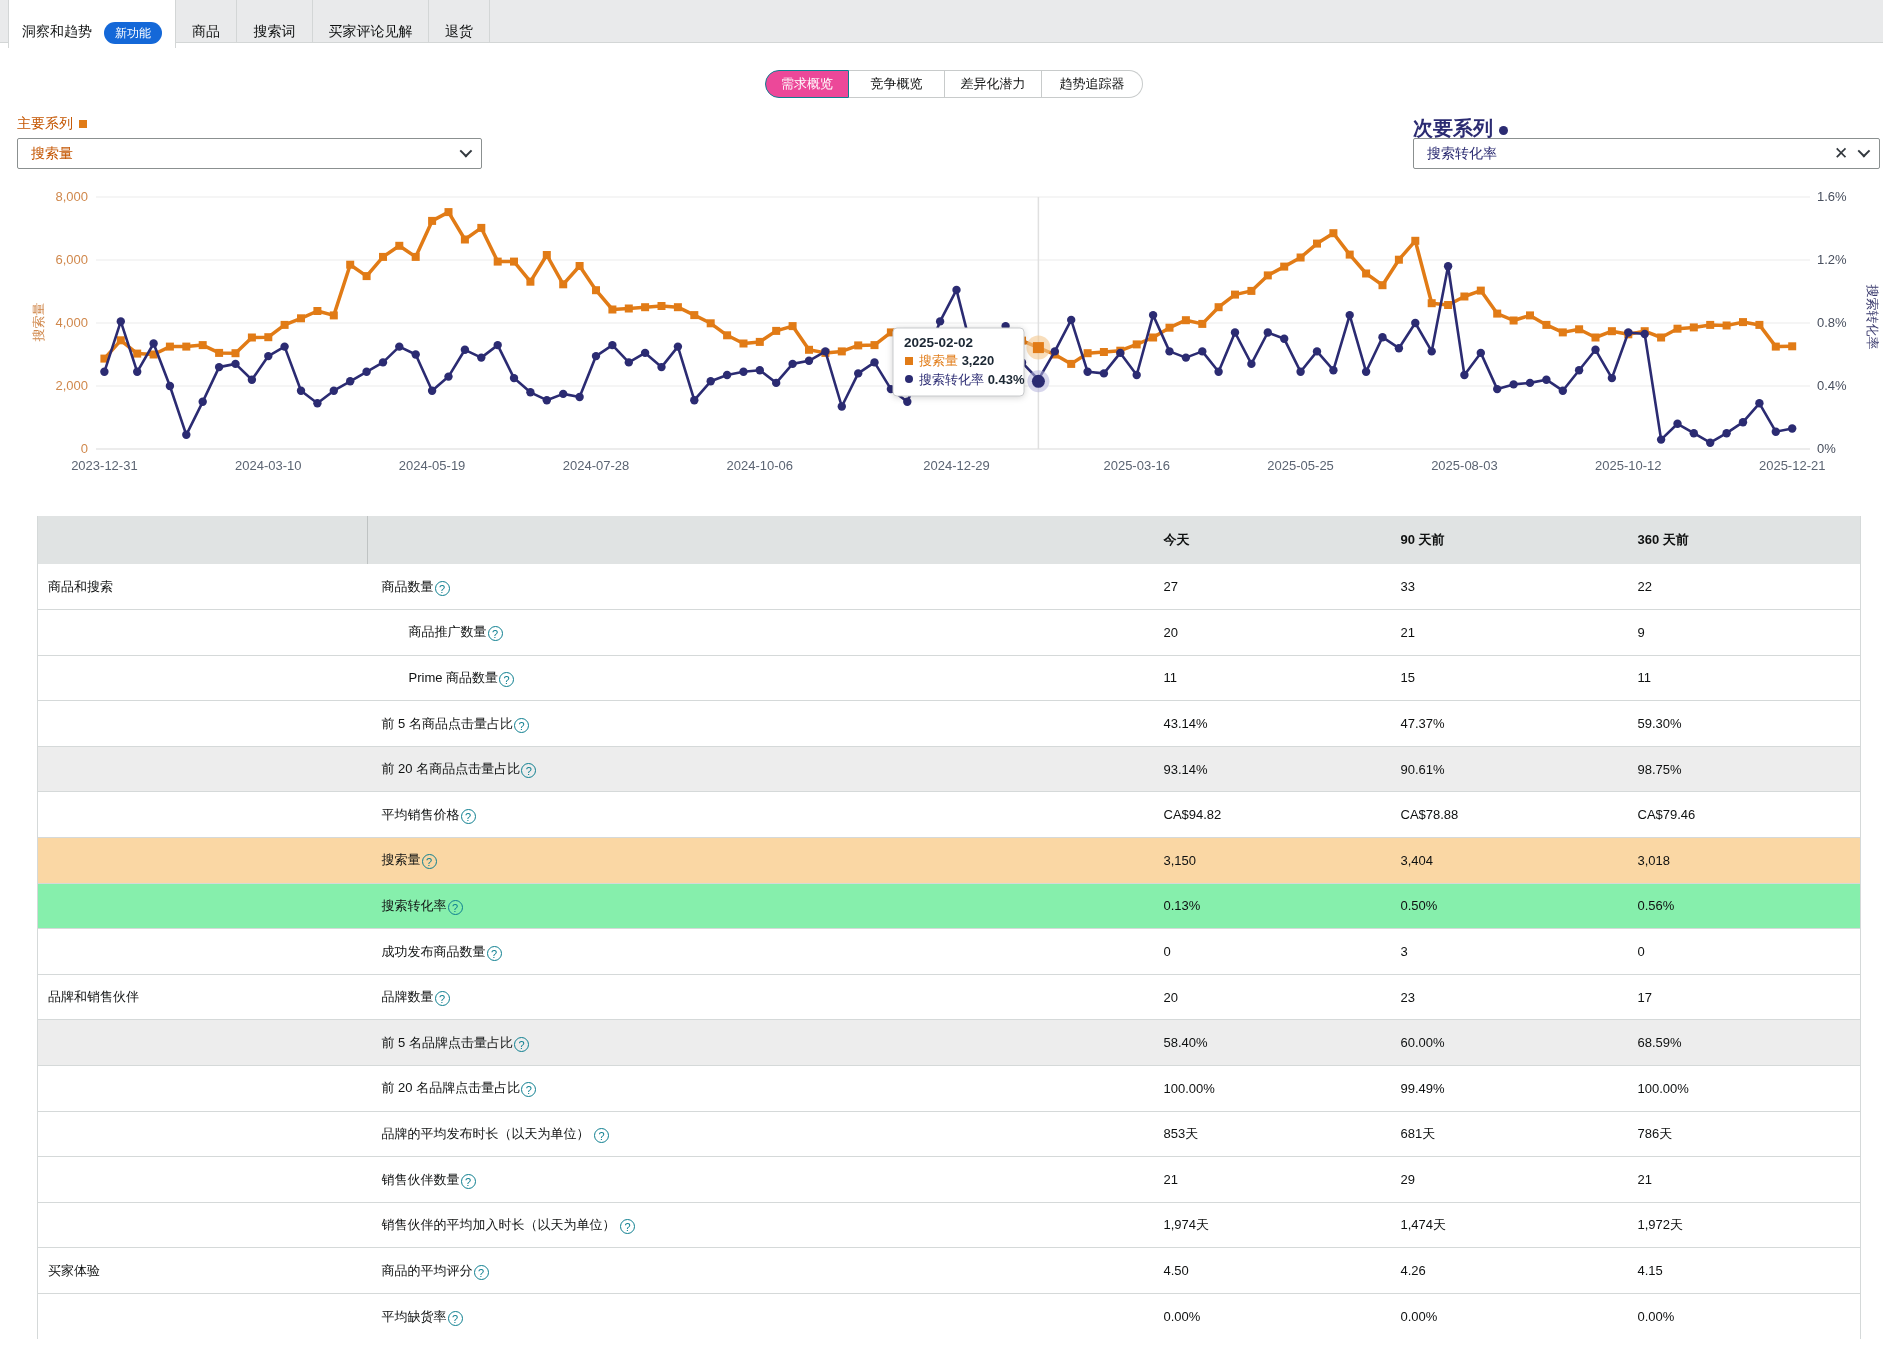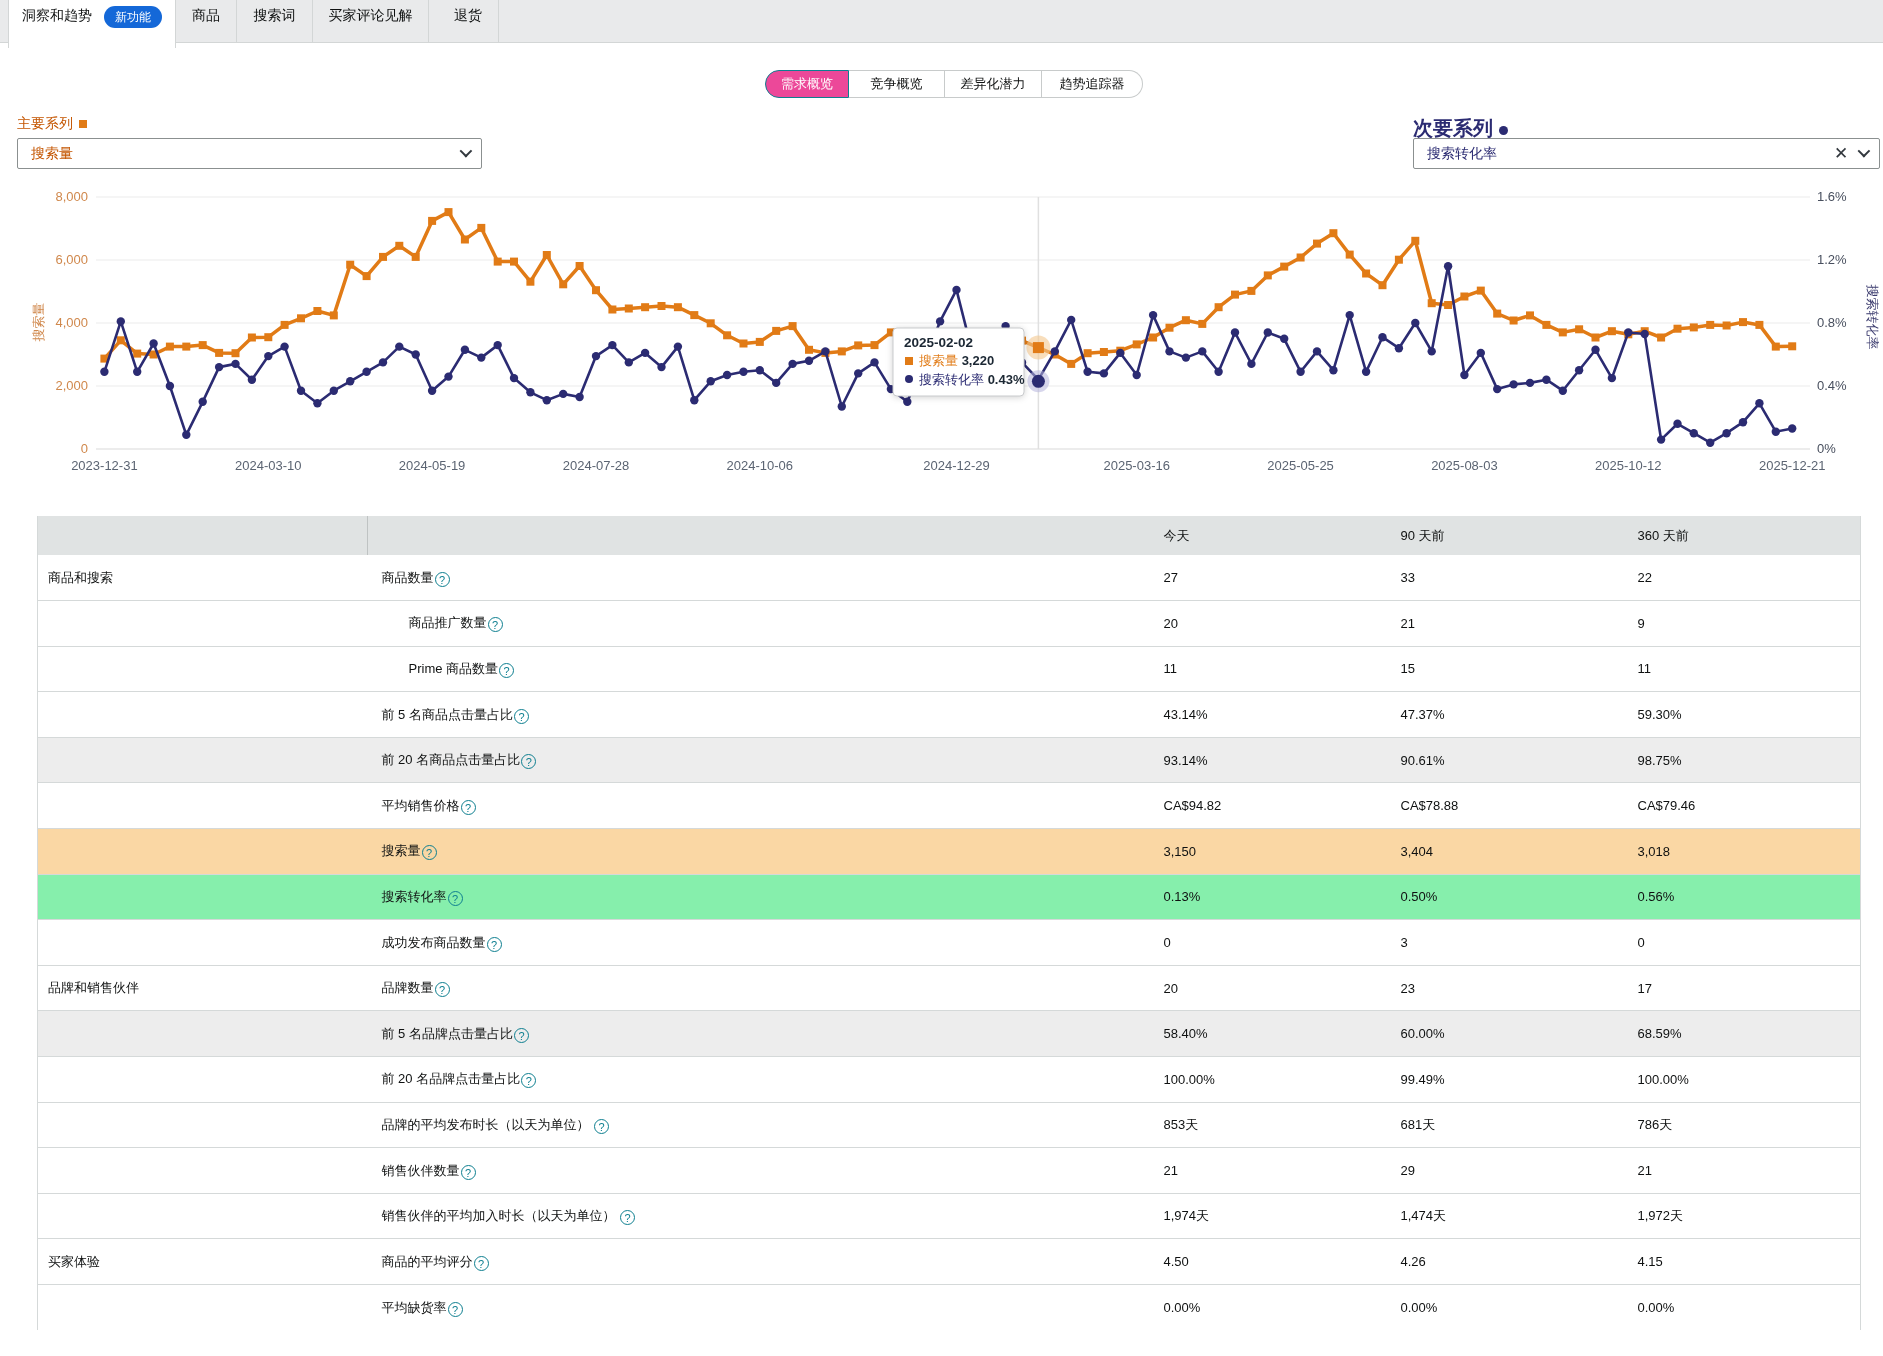--- a/index.html
+++ b/index.html
@@ -1,54 +1,54 @@
 <!DOCTYPE html>
 <html lang="zh"><head><meta charset="utf-8">
 <style>
 *{margin:0;padding:0;box-sizing:border-box}
 html,body{width:1883px;height:1356px;background:#fff;font-family:"Liberation Sans",sans-serif;color:#0f1111;overflow:hidden}
 .tabbar{position:absolute;left:0;top:0;width:1883px;height:43px;background:#e9eaeb;border-bottom:1px solid #d3d6d6}
-.tab{position:absolute;top:0;height:43px;display:flex;align-items:flex-start;justify-content:center;padding-top:7px;font-size:14px;color:#0f1111}
+.tab{position:absolute;top:0;height:43px;display:flex;align-items:flex-start;justify-content:center;padding-top:23px;font-size:14px;color:#0f1111}
 .tab.sep{border-right:1px solid #d3d6d6}
 .tab.active{background:#fff;border-left:1px solid #d3d6d6;border-right:1px solid #d3d6d6;height:48px;z-index:2}
 .newpill{display:inline-block;margin-left:12px;margin-top:-1px;background:#1468d8;color:#fff;font-size:12px;border-radius:11px;padding:3px 11px;line-height:16px}
 .seg{position:absolute;left:765px;top:70px;height:28px;display:flex;z-index:1}
 .seg div{height:28px;display:flex;align-items:center;justify-content:center;font-size:13px;background:#fff;border:1px solid #c8cbcb;border-left:none;color:#0f1111}
 .seg div.on{background:#ec4899;color:#fff;border-color:#0e7f90;border-radius:14px 0 0 14px;border-left:1px solid #0e7f90}
 .seg div:last-child{border-radius:0 14px 14px 0}
 .lblL{position:absolute;left:17px;top:115px;font-size:14px;font-weight:normal;color:#c45500}
 .sqL{display:inline-block;width:8px;height:8px;background:#e17b16;margin-left:6px}
 .lblR{position:absolute;left:1413px;top:115px;font-size:20px;font-weight:bold;color:#2b2b72}
 .dotR{display:inline-block;width:9px;height:9px;border-radius:50%;background:#2b2b72;margin-left:6px}
 .sel{position:absolute;top:138px;height:31px;border:1px solid #8b9090;border-radius:2px;background:#fff;font-size:14px;display:flex;align-items:center}
 .selL{left:17px;width:465px;color:#c45500;padding-left:13px}
 .selR{left:1413px;width:467px;color:#2b2b72;padding-left:13px}
 .chev{position:absolute;right:12px;top:9px;width:9px;height:9px;border-right:2px solid #32383e;border-bottom:2px solid #32383e;transform:rotate(45deg) translateY(-2px)}
 .xic{position:absolute;right:30px;top:7px;width:16px;height:16px;color:#32383e;font-size:17px;line-height:16px;text-align:center}
 .chart{position:absolute;left:0;top:0;width:1883px;height:490px}
 table.t{position:absolute;left:37px;top:516px;width:1809px;border-collapse:collapse;table-layout:fixed;font-size:13px;color:#0f1111;border-left:1px solid #d5d9d9;border-right:1px solid #d5d9d9}
-table.t thead td{background:#e0e3e3;height:39px;font-weight:normal;padding:0 0 0 14px}
+table.t thead td{background:#e0e3e3;height:48px;font-weight:bold;padding:0 0 0 14px}
 table.t thead td.c2{border-left:1px solid #bfc3c3}
 table.t tbody td{height:45.6px;padding:0 0 0 14px;border-top:1px solid #d5d9d9}
 table.t tbody tr:first-child td{border-top:none}
 .c1{width:330px;padding-left:10px!important}
 .c2{width:782px;padding-left:11px}
 .cv{width:237px}
 tr.rg td{background:#ededed}
 tr.ro td{background:#fad7a4}
 tr.rp td{background:#86efac}
 .qi{display:inline-block;width:15px;height:15px;border:1px solid #0e7f90;border-radius:50%;color:#0e7f90;font-size:11px;line-height:15px;text-align:center;vertical-align:-2px;margin-left:1px}
 </style></head>
 <body>
 <div class="tabbar"></div>
 <div class="tab active" style="left:8px;width:168px">洞察和趋势<span class="newpill">新功能</span></div>
 <div class="tab sep" style="left:176px;width:61px">商品</div>
 <div class="tab sep" style="left:237px;width:76px">搜索词</div>
 <div class="tab sep" style="left:313px;width:116px">买家评论见解</div>
-<div class="tab sep" style="left:438px;width:61px">退货</div>
+<div class="tab sep" style="left:429px;width:61px">退货</div>
 <div class="seg">
     <div class="on" style="width:84px">需求概览</div>
     <div style="width:96px">竞争概览</div>
     <div style="width:97px">差异化潜力</div>
     <div style="width:101px">趋势追踪器</div>
   </div>
 <div class="lblL">主要系列<span class="sqL"></span></div>
 <div class="sel selL">搜索量<span class="chev"></span></div>
 <div class="lblR">次要系列<span class="dotR"></span></div>
 <div class="sel selR">搜索转化率<span class="xic">✕</span><span class="chev"></span></div>

